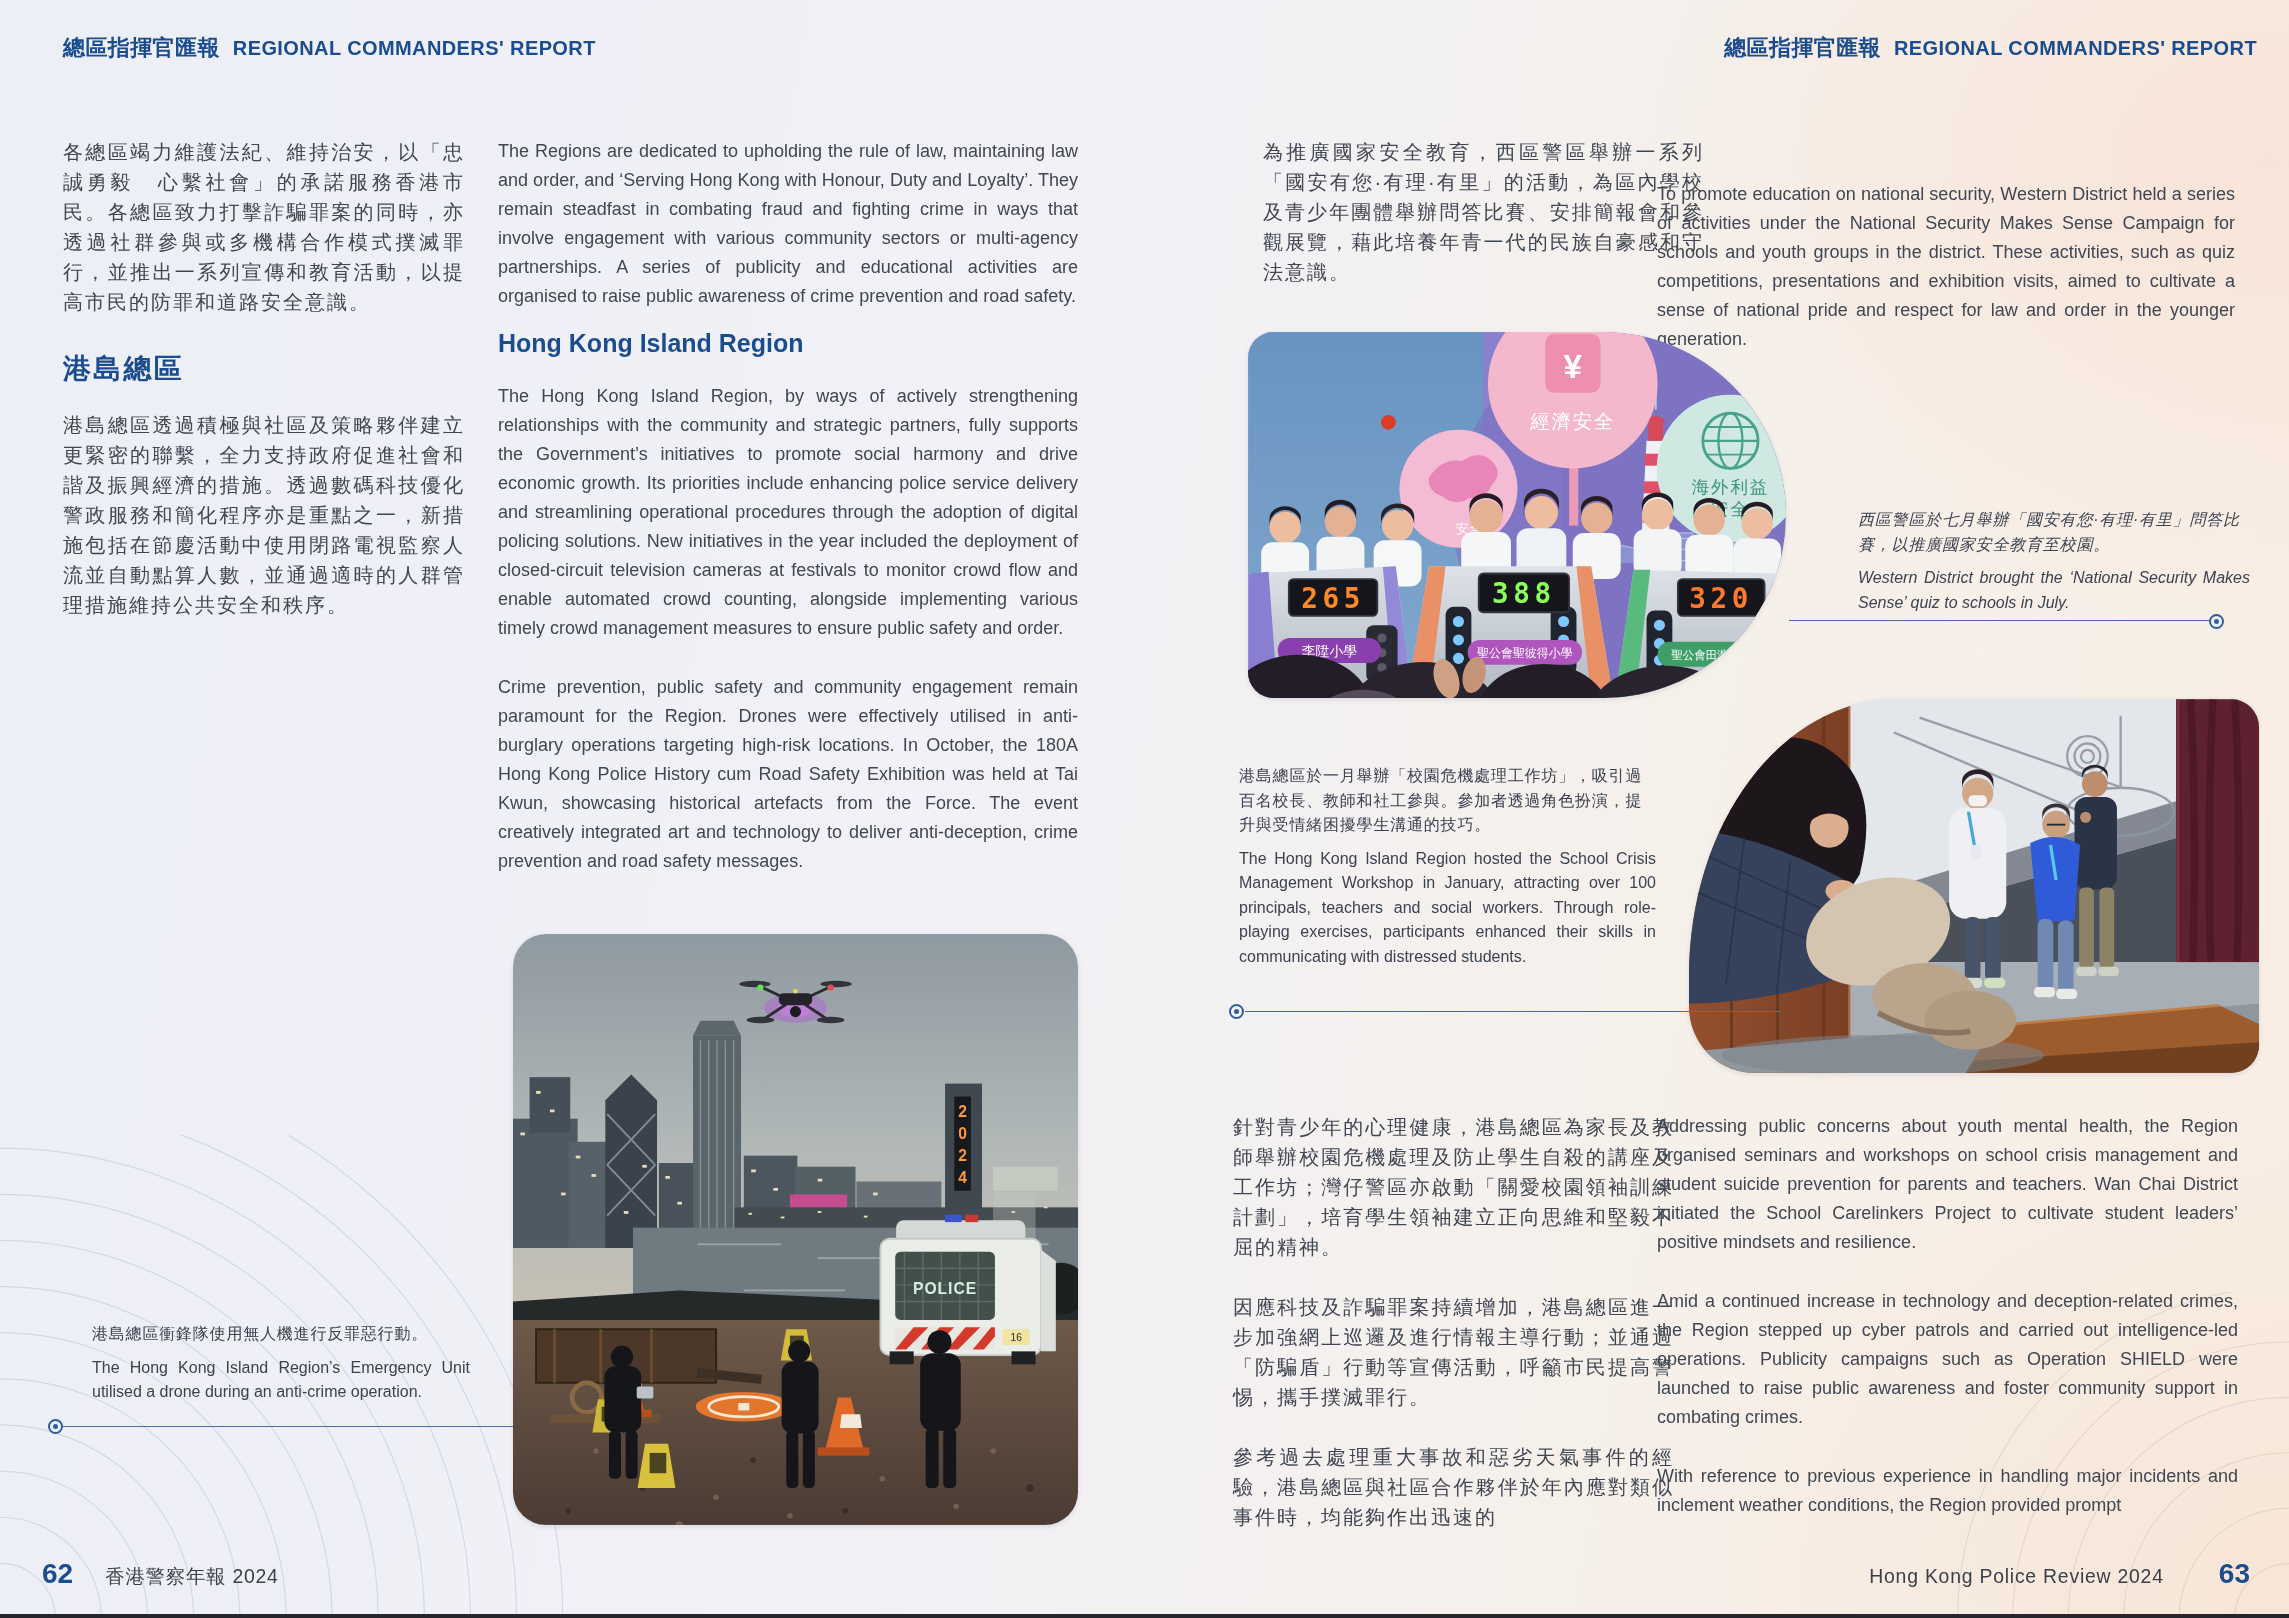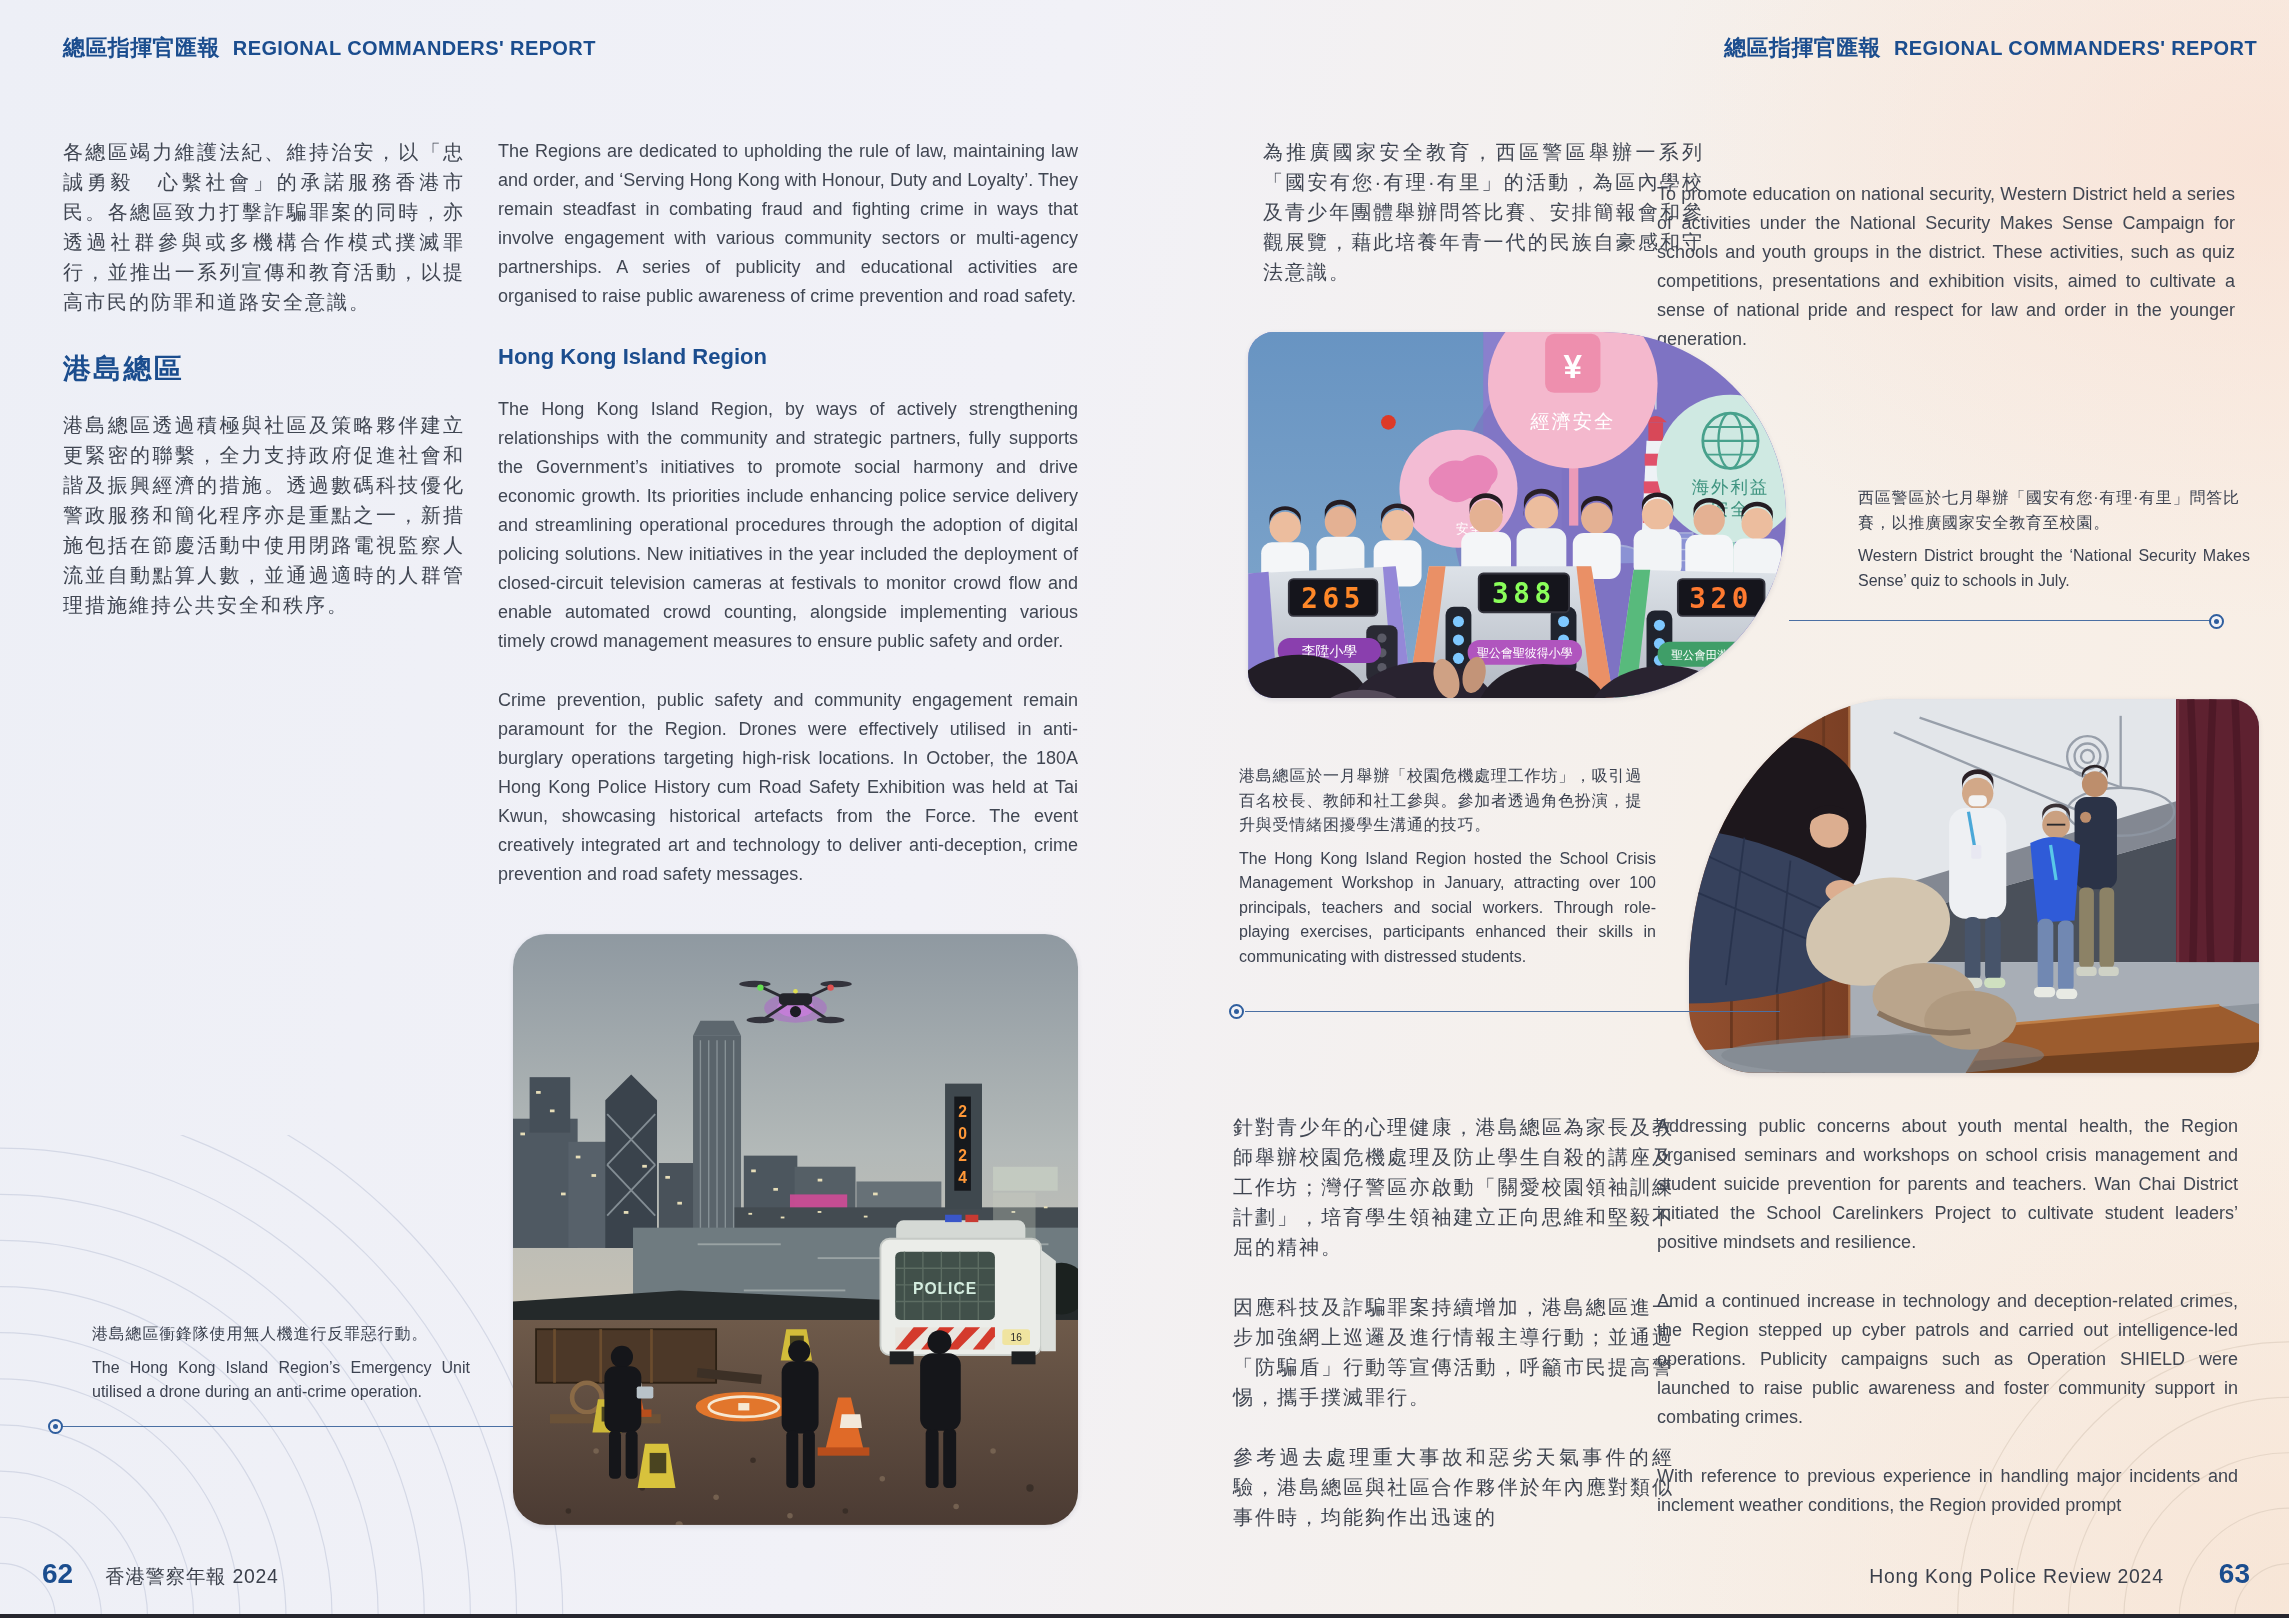--- a/index.html
+++ b/index.html
@@ -14,21 +14,21 @@
   .abs{position:absolute;}
   .hdr{font-size:20px;font-weight:bold;color:#1b4d8e;letter-spacing:.02em;white-space:nowrap;}
   .hdr .zh{font-size:22px;margin-right:13px;}
   .zhcol{font-size:20px;line-height:30px;text-align:justify;text-justify:inter-ideograph;letter-spacing:.1em;color:#4046 52;}
   .zhcol p, .encol p{margin:0;color:#404652;}
   .zhcol p{text-align:justify;}
   .encol{font-size:18px;line-height:29px;text-align:justify;color:#404652;}
   .encol p{text-align:justify;}
   .mt{margin-top:30px !important;}
   h2.zh{font-size:28px;color:#1b4d8e;margin:37px 0 26px 0;letter-spacing:.08em;}
-  h2.en{font-size:22px;color:#1b4d8e;margin:31px 0 24px 0;}
+  h2.en{font-size:25px;color:#1b4d8e;margin:18px 0 24px 0;}
   .cap{font-size:16px;line-height:24.5px;color:#3c4250;}
   .cap .capzh{margin:0 0 9.2px 0;letter-spacing:.05em;}
   .cap .capen{margin:0;text-align:justify;}
   .leader{position:absolute;height:0;border-top:1.8px solid #4a6fa3;}
   .ldot{position:absolute;width:11px;height:11px;border:2.3px solid #2f5e9e;border-radius:50%;background:#f2f2f6;}
   .ldot::after{content:"";position:absolute;left:2.8px;top:2.8px;width:5.5px;height:5.5px;border-radius:50%;background:#2f5e9e;}
   .photo{position:absolute;overflow:hidden;box-shadow:0 1.8px 5.5px rgba(60,60,90,.12);}
   .photo svg{display:block;}
   #photo-drone{left:513px;top:934px;width:565px;height:591px;border-radius:33px;}
   #photo-quiz{left:1248px;top:332px;width:538px;height:366px;border-radius:26px 184px 184px 26px;}
@@ -465,21 +465,21 @@
         <ellipse cx="125" cy="436" rx="62" ry="48" fill="#554b5a"></ellipse>
         <ellipse cx="320" cy="416" rx="72" ry="56" fill="#221d26"></ellipse>
         <ellipse cx="452" cy="424" rx="86" ry="62" fill="#292330"></ellipse>
         <ellipse cx="565" cy="410" rx="70" ry="52" fill="#221d26"></ellipse>
         <ellipse cx="215" cy="376" rx="13" ry="22" fill="#cfa184" transform="rotate(-18 215 376)"></ellipse>
         <ellipse cx="245" cy="372" rx="12" ry="20" fill="#c39478" transform="rotate(14 245 372)"></ellipse>
       </g>
     </svg>
   </div>
 
-  <div class="abs cap" style="left:1858px;top:486px;width:392px;">
+  <div class="abs cap" style="left:1858px;top:508px;width:392px;font-style:italic;">
     <p class="capzh">西區警區於七月舉辦「國安有您·有理·有里」問答比賽，以推廣國家安全教育至校園。</p>
     <p class="capen">Western District brought the ‘National Security Makes Sense’ quiz to schools in July.</p>
   </div>
   <div class="leader" style="left:1789px;top:620px;width:423px;"></div>
   <div class="ldot" style="left:2209px;top:614px;"></div>
 
   <div class="photo" id="photo-workshop">
     <svg width="570" height="374" viewBox="0 0 618 405">
       <defs>
         <linearGradient id="woodg" x1="0" y1="0" x2="1" y2="0">

